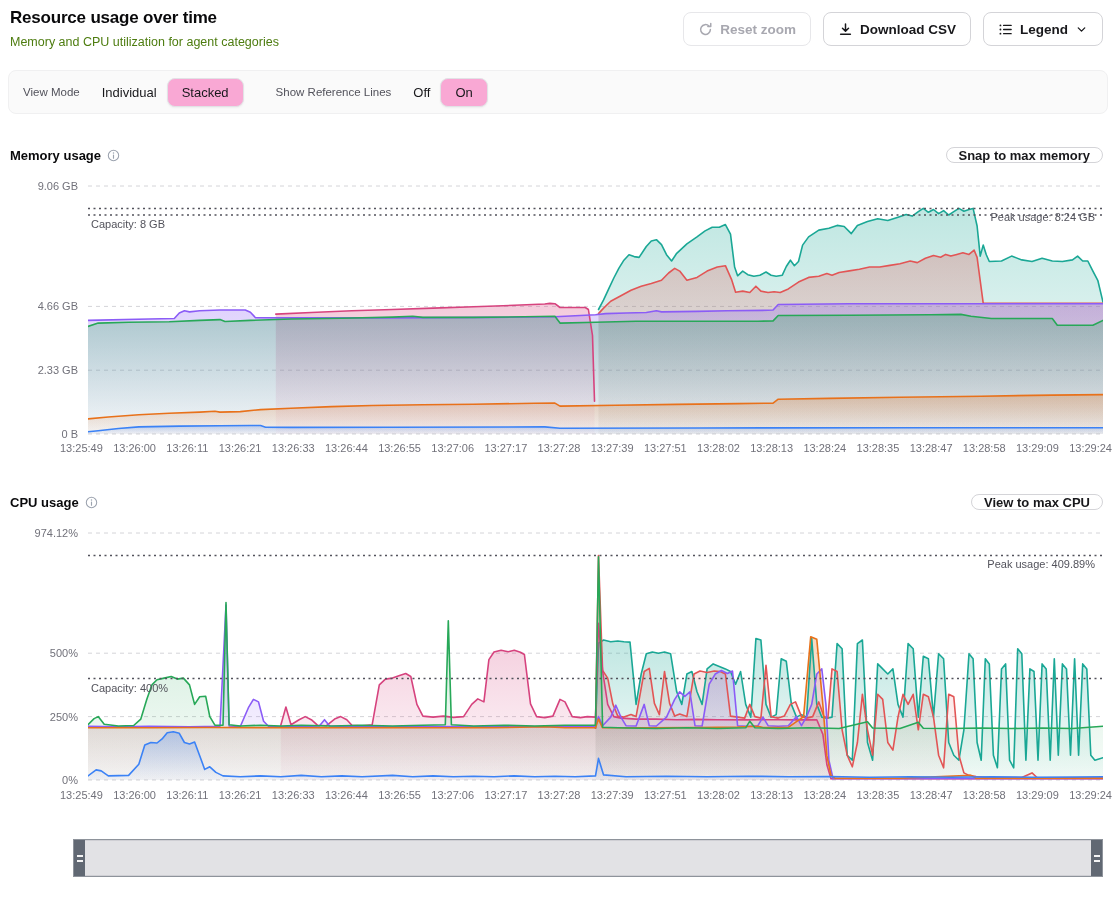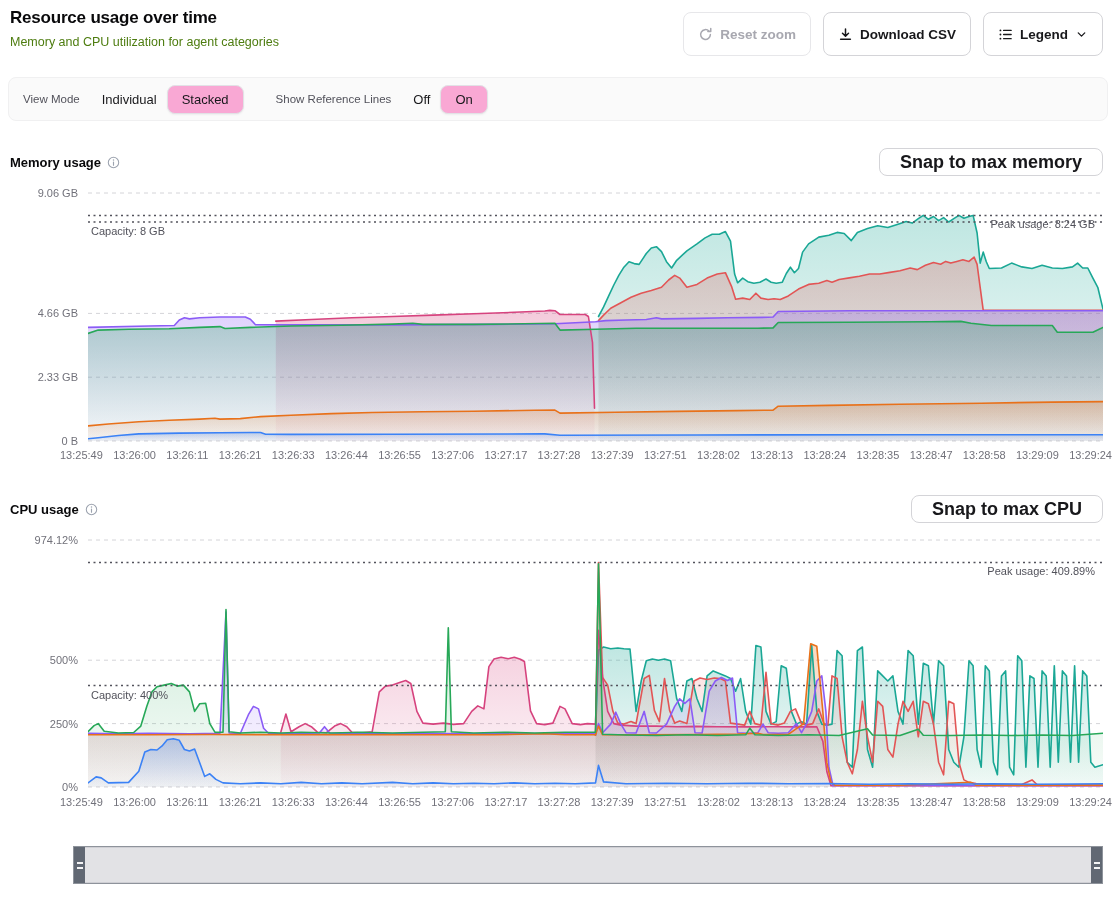--- a/index.html
+++ b/index.html
@@ -2,25 +2,25 @@
 <html><head>
 <meta charset="utf-8">
 <style>
   * { box-sizing: border-box; margin: 0; padding: 0; }
   html,body { width:1116px; height:906px; background:#fff; font-family:"Liberation Sans", sans-serif; overflow:hidden; }
 
   .header { display:flex; justify-content:space-between; align-items:flex-start; padding:8px 13px 0 10px; }
   .page-title { font-size:17px; font-weight:700; color:#09090b; letter-spacing:-0.2px; }
   .page-subtitle { margin-top:7px; font-size:12.5px; color:#4d7c0f; }
   .actions { display:flex; gap:12px; padding-top:4px; }
-  .btn { display:inline-flex; align-items:center; gap:7px; height:44px; padding:0 14px; border:1px solid #d4d4d8;
+  .btn { display:inline-flex; align-items:center; gap:7px; height:34px; padding:0 14px; border:1px solid #d4d4d8;
          border-radius:8px; background:#fff; font-size:13.5px; font-weight:600; color:#18181b; cursor:pointer; white-space:nowrap; }
   .btn .ico { display:inline-flex; }
   .btn.disabled { color:#a8a8b0; border-color:#e7e7ea; cursor:default; }
-  .btn.small { height:28px; font-size:18px; padding:0 20px; }
+  .btn.small { height:16px; font-size:13px; padding:0 12px; }
 
   .controls { margin:21px 8px 0; height:44px; background:#fafafa; border:1px solid #f0f0f1; border-radius:8px;
               display:flex; align-items:center; padding:4px 14px; }
   .ctl-label { font-size:11.5px; color:#52525b; }
   .ctl-label.second { margin-left:32px; }
   .ctl-option { font-size:13px; color:#18181b; margin-left:22px; cursor:pointer; }
   .ctl-pill { font-size:13px; color:#18181b; background:#f9a8d4; border:1px solid #e2e2e6; border-radius:8px;
               padding:6px 14px; margin-left:10px; box-shadow:0 1px 2px rgba(0,0,0,.05); cursor:pointer; }
 
   .section-head { display:flex; justify-content:space-between; align-items:center; padding:0 13px 0 10px; height:32px; }
@@ -207,21 +207,21 @@
   <div class="section-title">
     <span>CPU usage</span>
     <span class="info">
       <svg width="13" height="13" viewBox="0 0 16 16">
           <circle cx="8" cy="8" r="6.4" fill="none" stroke="currentColor" stroke-width="1.3"></circle>
           <circle cx="8" cy="5" r="0.9" fill="currentColor"></circle>
           <path d="M8 7.4v4" stroke="currentColor" stroke-width="1.4" stroke-linecap="round"></path>
         </svg>
     </span>
   </div>
-  <button class="btn small">Snap to max CPU</button>
+  <button class="btn small">View to max CPU</button>
 </div>
 
 <div class="chart cpu-h" id="chart-1">
   <div class="ylabels">
       <div class="ytick" style="top: 8px;">974.12%</div>
       <div class="ytick" style="top: 128.219px;">500%</div>
       <div class="ytick" style="top: 191.609px;">250%</div>
       <div class="ytick" style="top: 255px;">0%</div>
     </div>
   <div class="plot-wrap">

